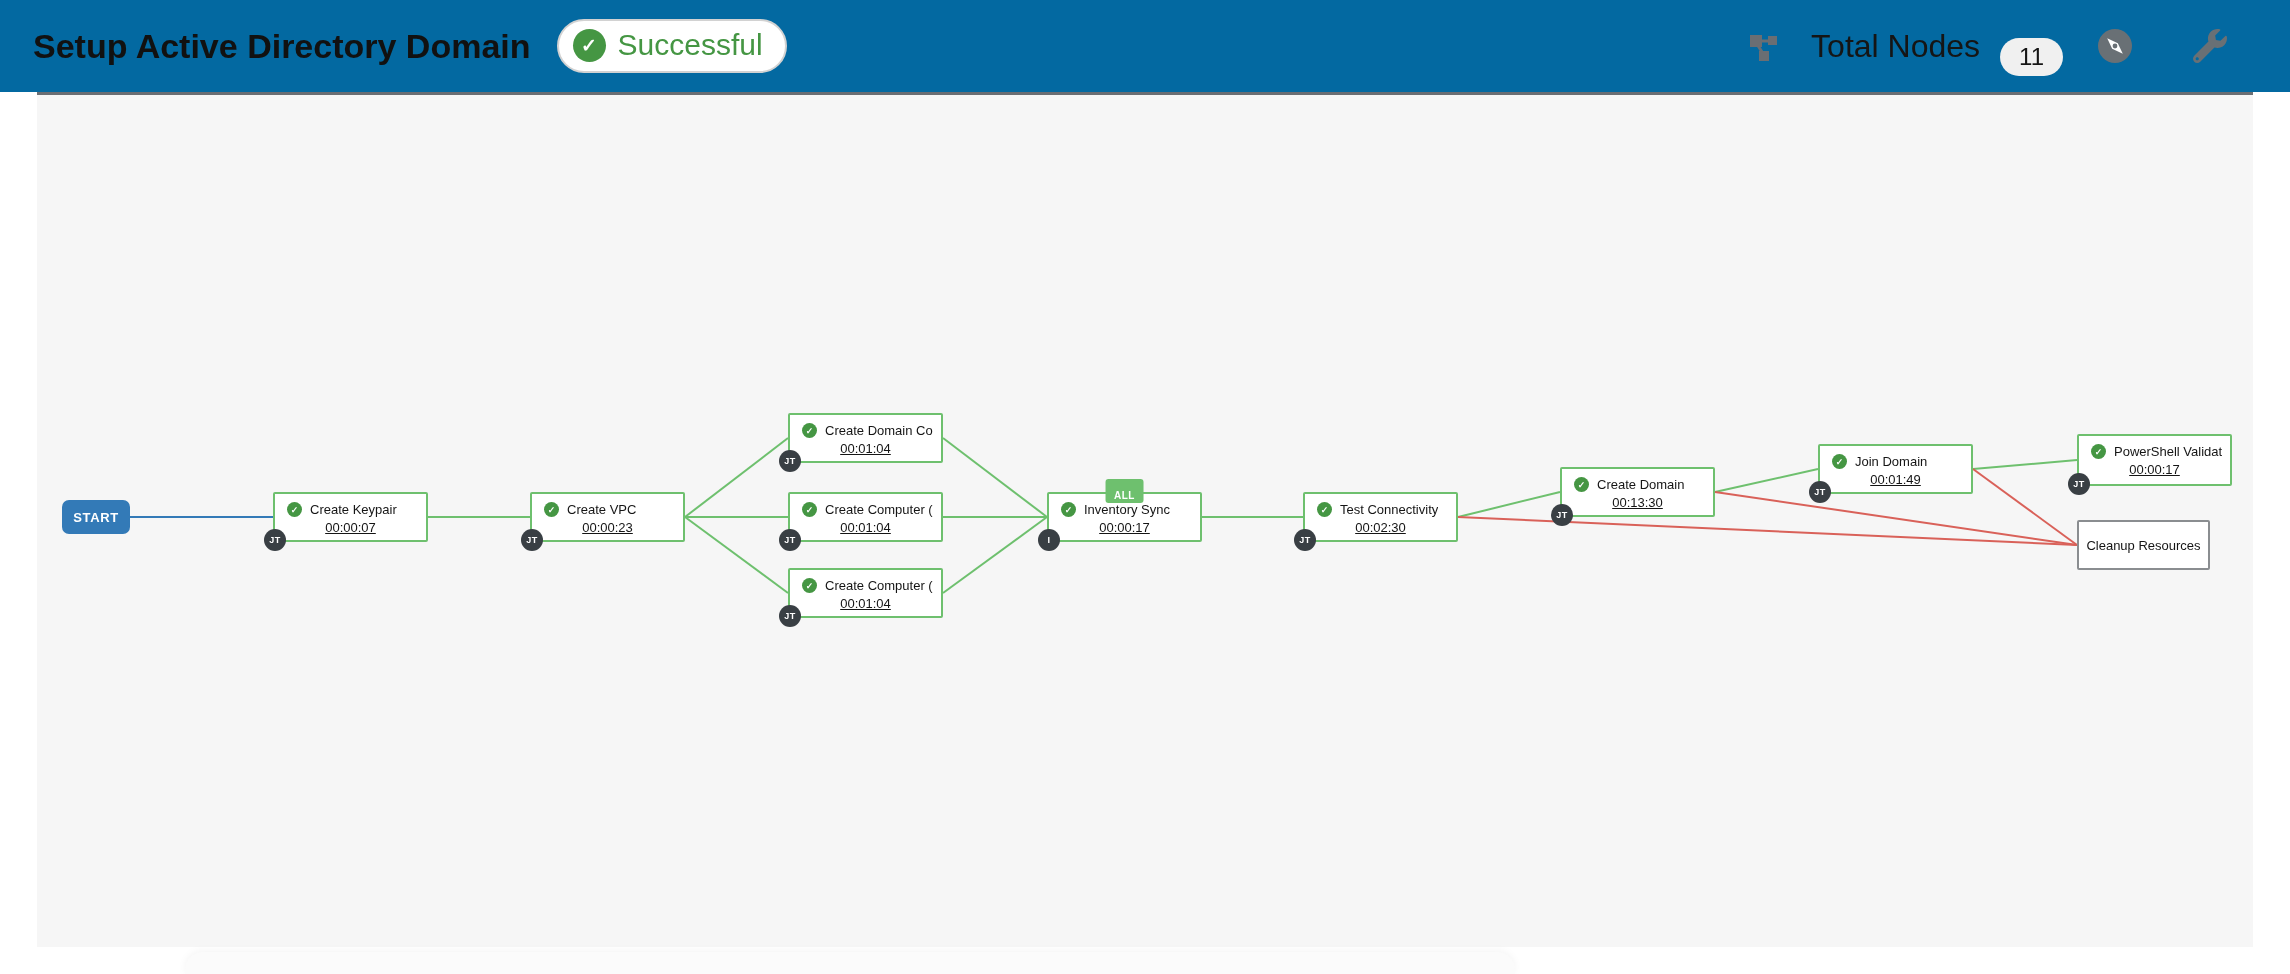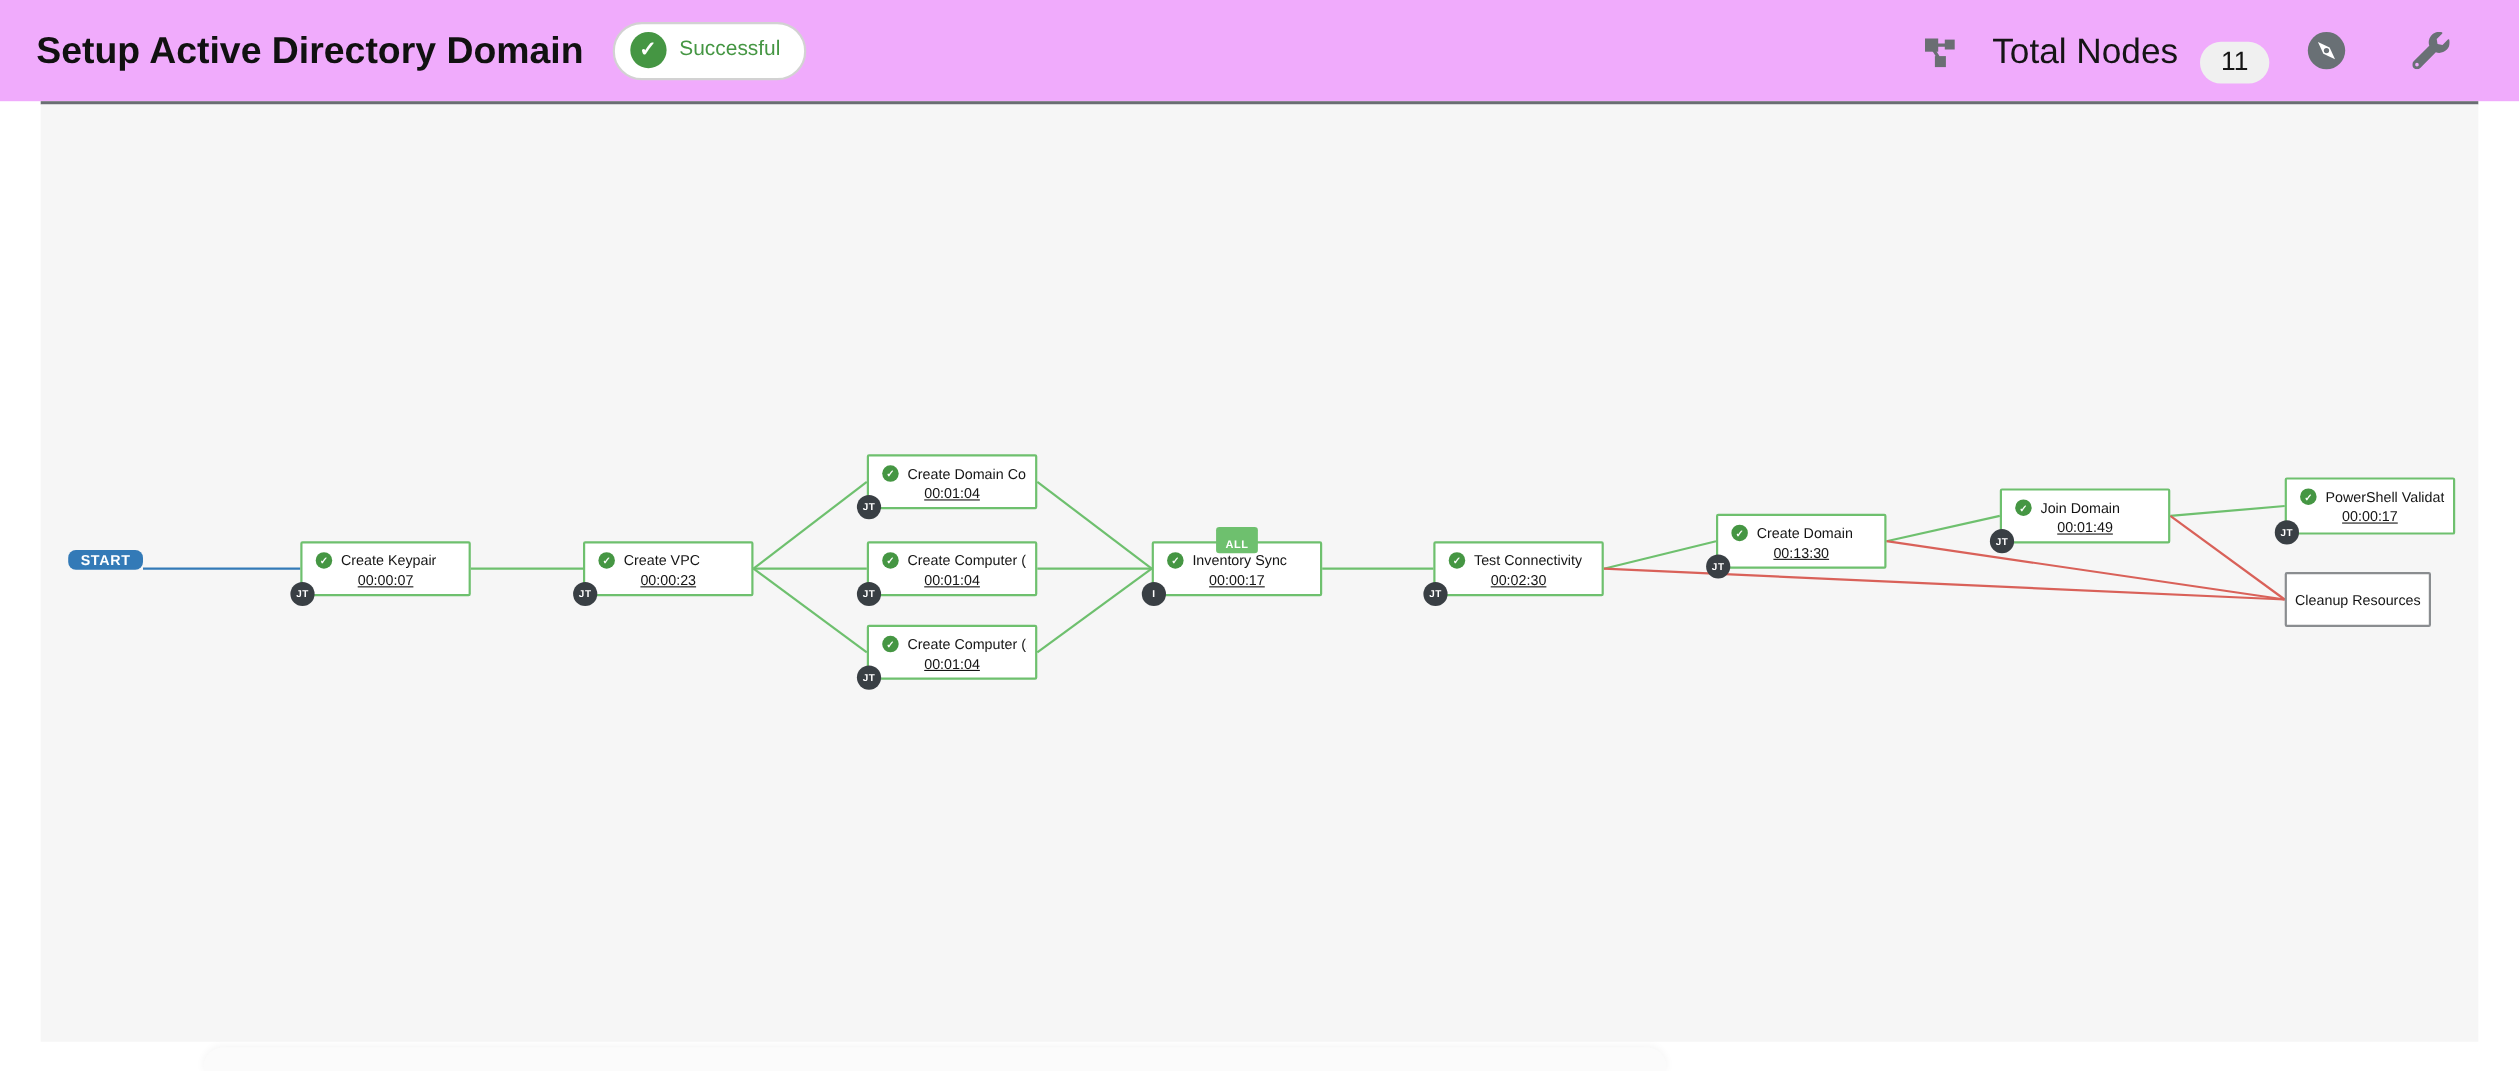--- a/index.html
+++ b/index.html
@@ -1,25 +1,25 @@
 <!DOCTYPE html>
 <html style="--green: #6ec06e; --check-green: #459643; --red: #d96159; --blue: #337ab7; --badge-dark: #393f44;"><head>
 <meta charset="utf-8">
 <style>
   html,body{margin:0;padding:0;}
   body{
     width:2290px;height:974px;position:relative;background:#ffffff;
     font-family:"Liberation Sans", sans-serif;color:#151515;overflow:hidden;
   }
   
-  .header{position:absolute;top:0;left:0;width:2290px;height:92px;display:flex;align-items:center;padding:12px 33px;box-sizing:border-box;background:#f0abfc;}
+  .header{position:absolute;top:0;left:0;width:2290px;height:92px;display:flex;align-items:center;padding:12px 33px;box-sizing:border-box;background:#0369a1;}
   .page-title{font-size:34px;font-weight:700;color:#111;white-space:nowrap;}
   .status-pill{margin-left:26px;display:inline-flex;align-items:center;gap:12px;border:2px solid #d2d2d2;border-radius:30px;padding:7px 22px 9px 14px;background:#fff;}
   .status-check{width:33px;height:33px;border-radius:50%;background:var(--check-green);color:#fff;display:flex;align-items:center;justify-content:center;font-size:19px;font-weight:700;}
-  .status-label{font-size:19px;color:var(--check-green);}
+  .status-label{font-size:30px;color:var(--check-green);}
   .header-right{margin-left:auto;display:flex;align-items:center;}
   .sitemap-wrap{width:34px;height:34px;display:flex;align-items:center;justify-content:center;}
   .total-nodes-label{font-size:32px;font-weight:400;margin-left:30px;white-space:nowrap;}
   .count-badge{margin-left:20px;background:#f0f0f0;border-radius:20px;padding:5px 19px;font-size:24px;font-weight:400;color:#151515;margin-top:21px;}
   .icon-btn{background:none;border:none;padding:0;margin-left:34px;cursor:pointer;display:flex;align-items:center;justify-content:center;}
   .icon-btn.wrench{margin-left:60px;margin-right:30px;}
   .divider{position:absolute;top:92px;left:37px;width:2216px;height:3px;background:#6a6e73;}
   
   .canvas{position:absolute;top:95px;left:37px;width:2216px;height:852px;background:#f6f6f6;}
   .edges-svg{position:absolute;top:0;left:0;width:2216px;height:852px;}
@@ -93,21 +93,21 @@
       <line x1="906" y1="422" x2="1010" y2="422" stroke="#6ec06e" stroke-width="2"></line>
       <line x1="906" y1="498" x2="1010" y2="422" stroke="#6ec06e" stroke-width="2"></line>
       <line x1="1165" y1="422" x2="1266" y2="422" stroke="#6ec06e" stroke-width="2"></line>
       <line x1="1421" y1="422" x2="1523" y2="397" stroke="#6ec06e" stroke-width="2"></line>
       <line x1="1421" y1="422" x2="2040" y2="450" stroke="#d96159" stroke-width="2"></line>
       <line x1="1678" y1="397" x2="1781" y2="374" stroke="#6ec06e" stroke-width="2"></line>
       <line x1="1678" y1="397" x2="2040" y2="450" stroke="#d96159" stroke-width="2"></line>
       <line x1="1936" y1="374" x2="2040" y2="365" stroke="#6ec06e" stroke-width="2"></line>
       <line x1="1936" y1="374" x2="2040" y2="450" stroke="#d96159" stroke-width="2"></line>
     </svg>
-  <div class="start-node" id="start-node" style="left: 25px; top: 405px; width: 68px; height: 18px;">START</div>
+  <div class="start-node" id="start-node" style="left: 25px; top: 405px; width: 68px; height: 34px;">START</div>
   <div id="nodes-layer">
       <div class="wf-node" style="left: 236px; top: 397px; width: 155px; height: 50px;">
         <div class="node-row1">
           <span class="node-check">✓</span>
           <span class="node-label">Create Keypair</span>
         </div>
         <div class="node-time">00:00:07</div>
         <span class="type-badge">JT</span>
       </div>
       <div class="wf-node" style="left: 493px; top: 397px; width: 155px; height: 50px;">

